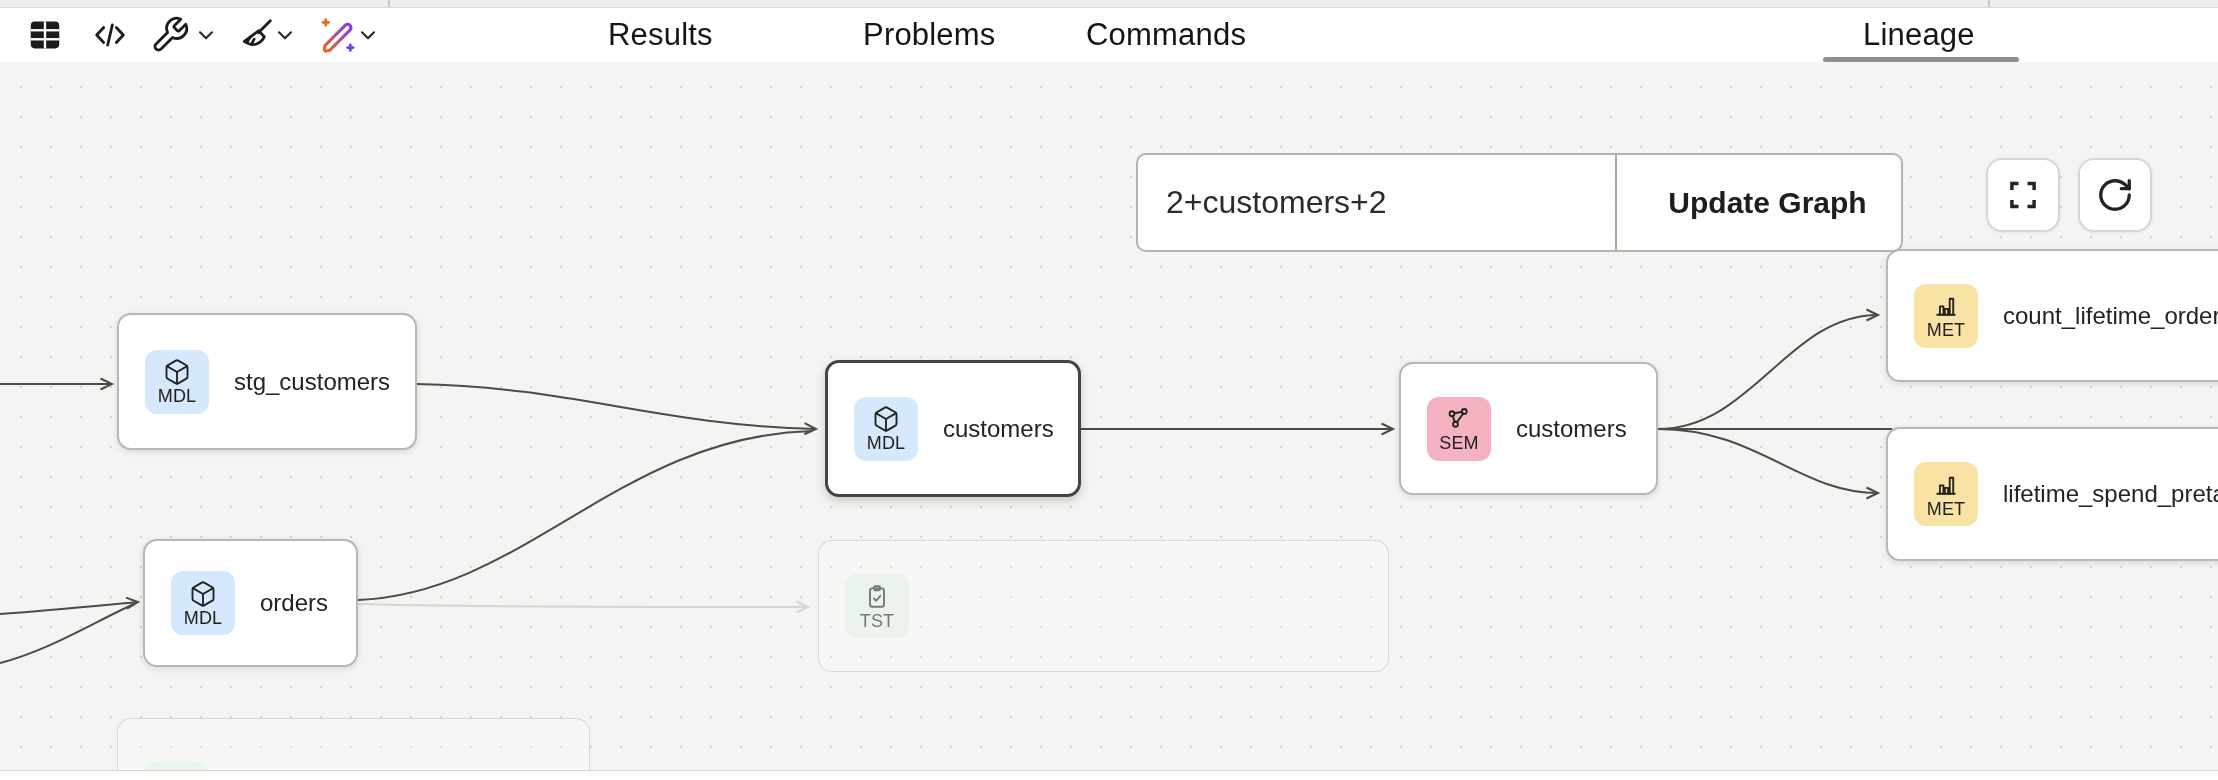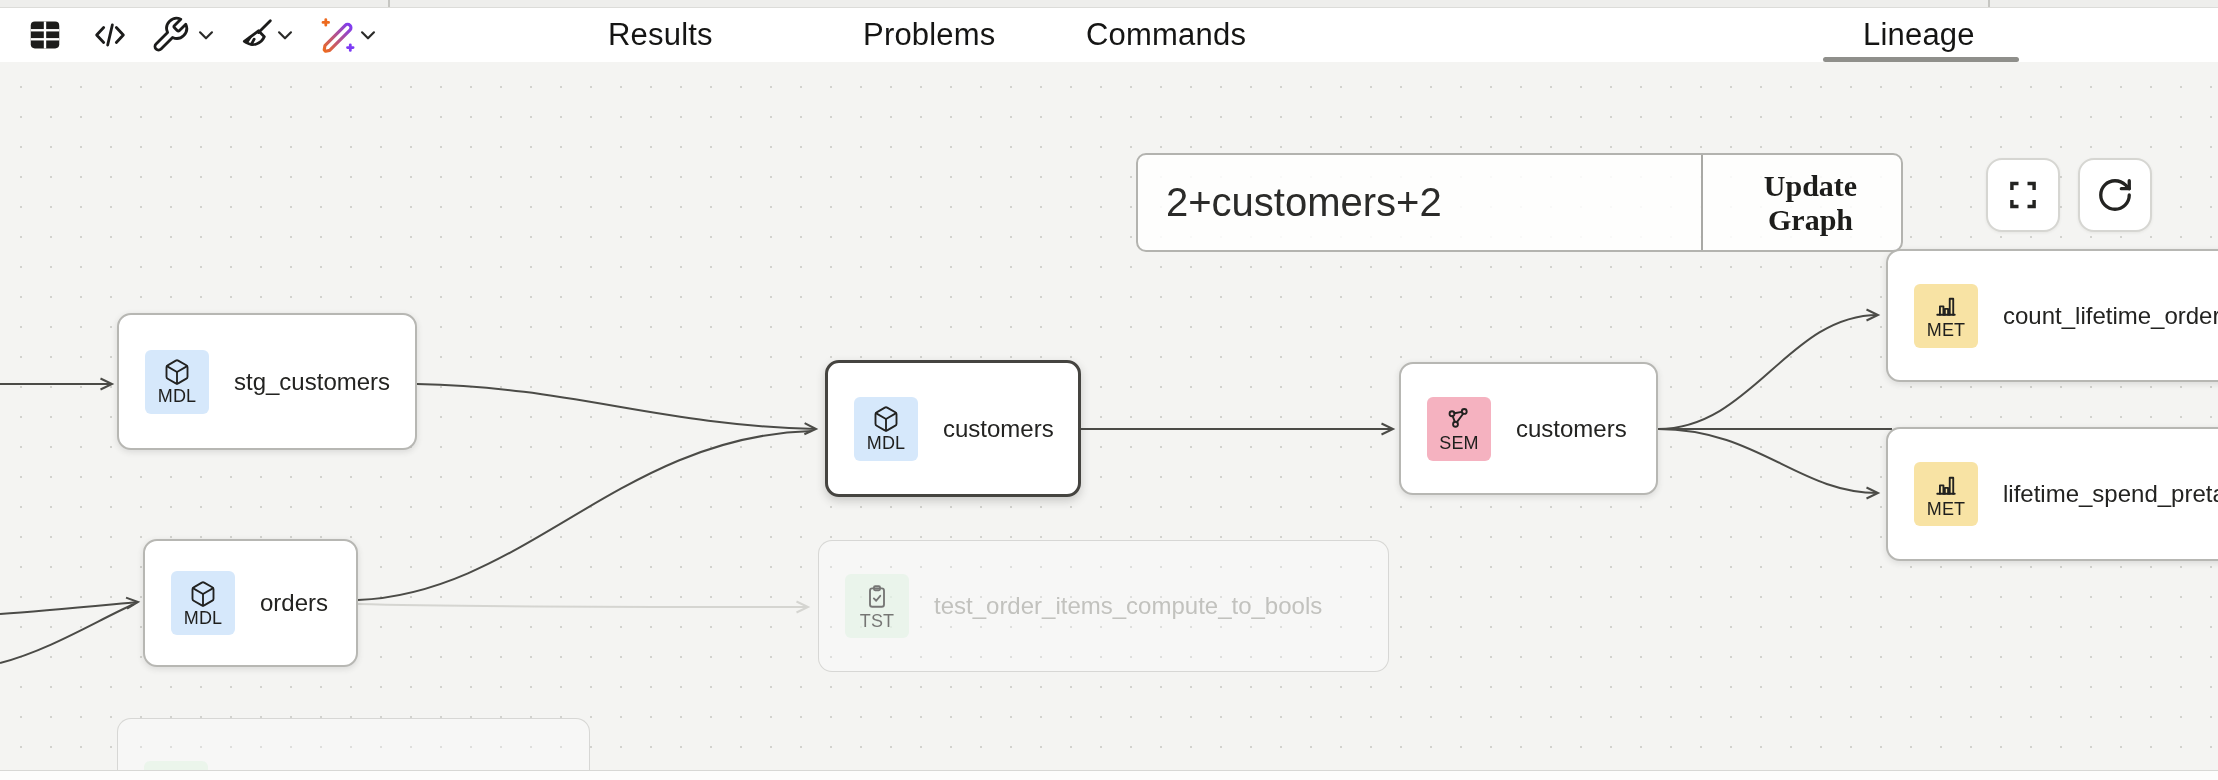--- a/index.html
+++ b/index.html
@@ -26,35 +26,35 @@
   #edges-svg{position:absolute;left:0;top:0;z-index:1;}
   .edge{fill:none;stroke:#4b4b47;stroke-width:2px;}
   .faded-edge{stroke:#d5d5d1;}
 
   
   .node{position:absolute;z-index:2;box-sizing:border-box;display:flex;align-items:center;gap:25px;
     padding:0 26px;background:#ffffff;border:2px solid #b7b7b3;border-radius:14px;
     box-shadow:0 2px 6px rgba(60,60,55,.14);cursor:pointer;}
   .node.selected{border:3.5px solid #454440;box-shadow:0 4px 10px rgba(50,50,45,.22);}
   .node.faded{background:rgba(255,255,255,.3);border:1.5px solid rgba(183,183,179,.5);box-shadow:none;}
-  .badge{flex:0 0 auto;width:64px;height:64px;border-radius:6px;display:flex;flex-direction:column;
+  .badge{flex:0 0 auto;width:64px;height:64px;border-radius:12px;display:flex;flex-direction:column;
     align-items:center;justify-content:center;gap:1px;color:#1f1f1d;}
   .badge svg{width:28px;height:28px;display:block;}
   .blabel{font-size:18px;font-weight:500;line-height:1;letter-spacing:.2px;}
   .node.faded .badge{opacity:.6;}
   .nlabel{font-size:24px;color:#232321;white-space:nowrap;line-height:1.4;}
   .node.faded .nlabel{color:#c2c2be;white-space:normal;}
 
   
   .controls{position:absolute;left:1136px;top:91px;width:767px;height:99px;z-index:4;display:flex;
     box-sizing:border-box;border:2px solid #b3b3af;border-radius:10px;background:rgba(255,255,255,.86);}
   .filter-input{flex:0 0 479px;box-sizing:border-box;border:none;outline:none;background:transparent;
-    border-right:2px solid #a9a9a5;border-radius:10px 0 0 10px;padding:0 20px 0 28px;
-    font-family:inherit;font-size:40px;color:#2b2b29;}
-  .update-btn{flex:1 1 auto;border:none;background:transparent;font-family:Liberation Serif, serif;font-size:30px;
+    border-right:2px solid #a9a9a5;border-radius:10px 0 0 10px;padding:0 12px 0 28px;
+    font-family:inherit;font-size:32px;color:#2b2b29;}
+  .update-btn{flex:1 1 auto;border:none;background:transparent;font-family:Liberation Sans, sans-serif;font-size:30px;
     font-weight:700;color:#1d1d1b;cursor:pointer;border-radius:0 10px 10px 0;padding-left:23px;}
   .icon-btn{position:absolute;top:96px;width:74px;height:74px;z-index:4;box-sizing:border-box;
     background:#fff;border:2px solid #d6d6d2;border-radius:16px;display:grid;place-items:center;
     cursor:pointer;box-shadow:0 1px 3px rgba(60,60,55,.08);}
   .icon-btn svg{display:block;}
 
   
   .bottom-strip{position:absolute;left:0;top:770px;width:100%;height:10px;background:#fdfdfc;border-top:1px solid #d8d8d5;z-index:6;}
 </style>
 </head>
@@ -247,21 +247,20 @@
       <div class="node faded" style="left: 818px; top: 478px; width: 571px; height: 132px;">
         <div class="badge" style="background: rgb(226, 243, 229);">
           <svg viewBox="0 0 24 24" fill="none" stroke="#222220" stroke-width="1.6" stroke-linecap="round" stroke-linejoin="round">
             <rect x="6" y="4.6" width="12" height="15.8" rx="2"></rect>
             <rect x="9.4" y="2.8" width="5.2" height="3.4" rx="1"></rect>
             <path d="M9.3 13.2l2 2 3.5-4.2"></path>
           </svg>
           <span class="blabel">TST</span>
         </div>
         <div class="nlabel">
-          <div>test_order_items_compute_to_bools</div>
         </div>
       </div>
       <div class="node faded" style="left: 117px; top: 656px; width: 473px; height: 150px;">
         <div class="badge" style="background: rgb(226, 243, 229);">
           <svg viewBox="0 0 24 24" fill="none" stroke="#222220" stroke-width="1.6" stroke-linecap="round" stroke-linejoin="round">
             <rect x="6" y="4.6" width="12" height="15.8" rx="2"></rect>
             <rect x="9.4" y="2.8" width="5.2" height="3.4" rx="1"></rect>
             <path d="M9.3 13.2l2 2 3.5-4.2"></path>
           </svg>
         </div>

